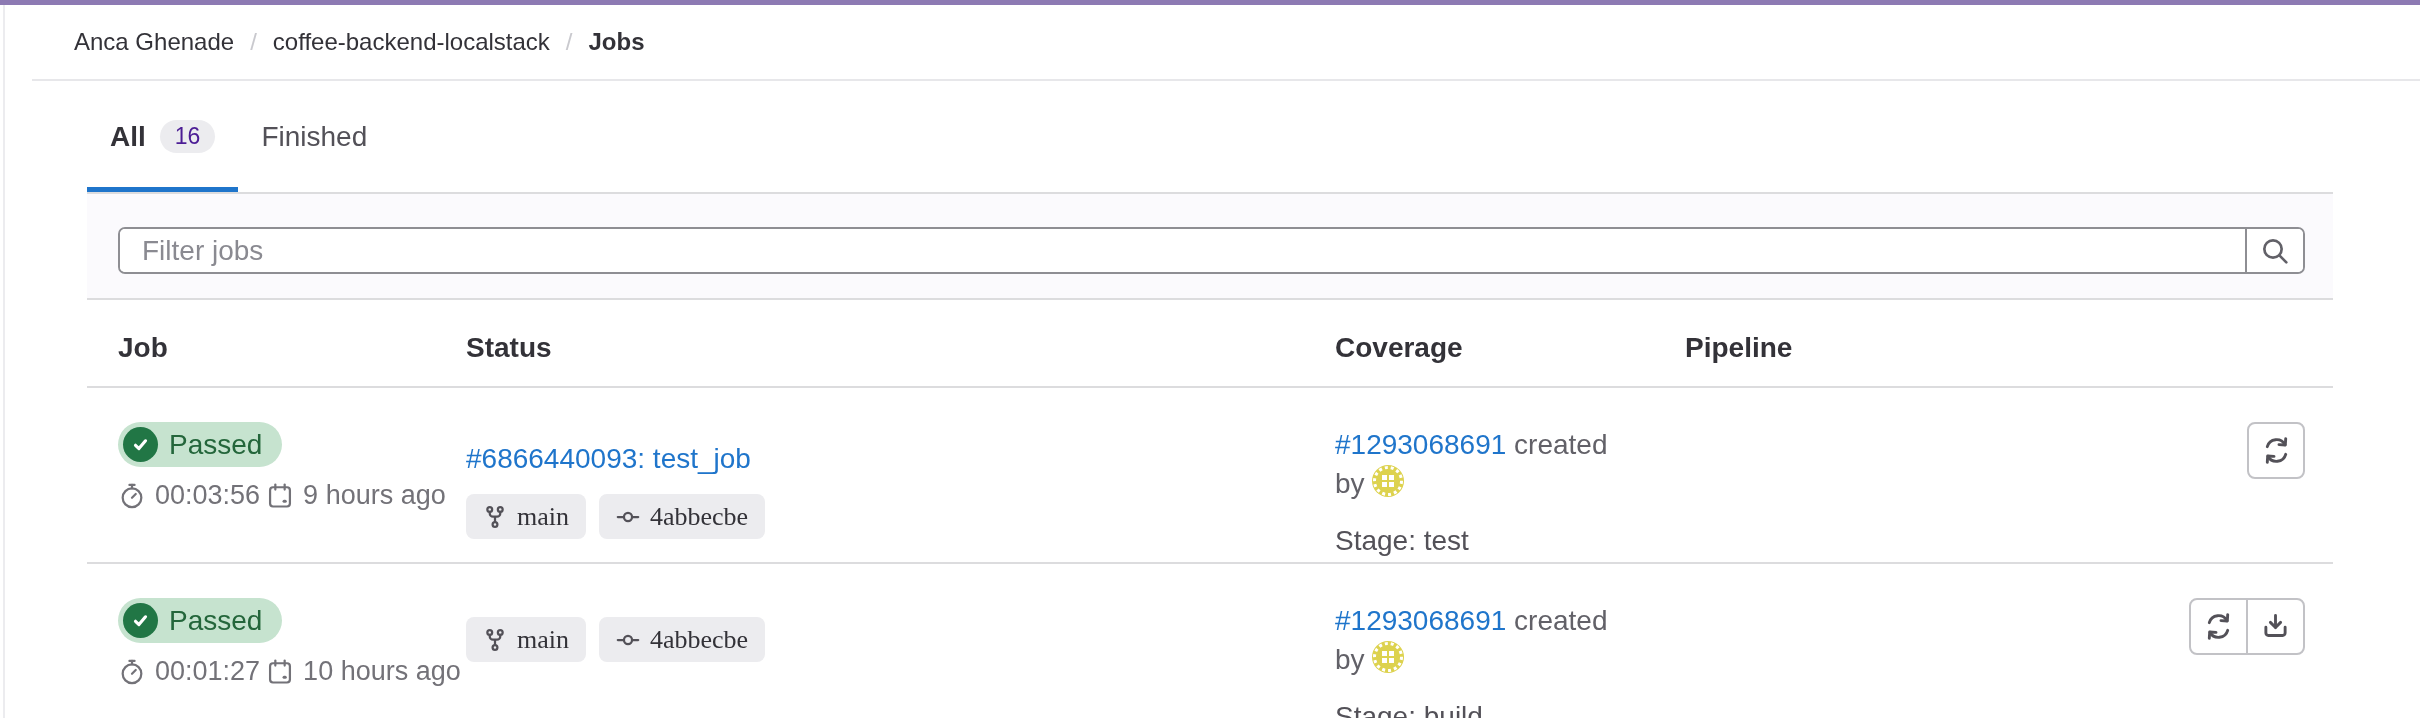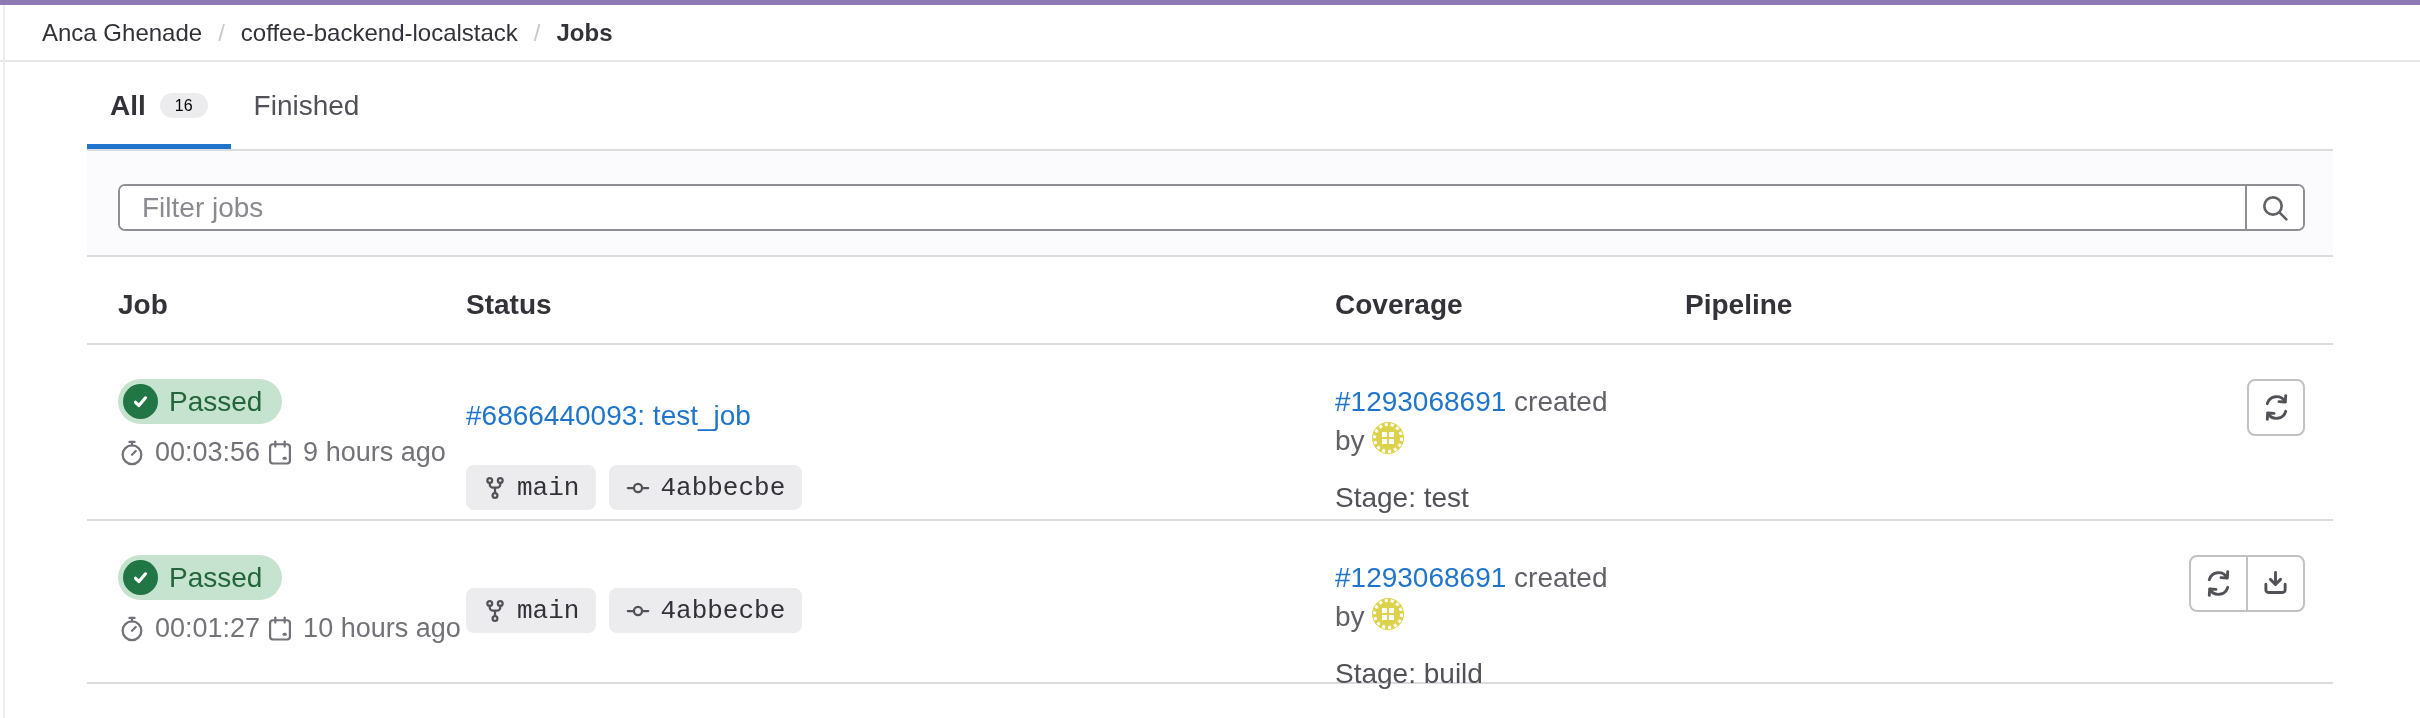--- a/index.html
+++ b/index.html
@@ -2,36 +2,36 @@
 <html style="--accent-bar: #8d7ab3; --link: #1f75cb; --tab-active: #1f75cb; --badge-success-bg: #c6e3cf; --badge-success-icon: #217645; --badge-success-text: #24663b; --pill-bg: #ececef; --border: #dcdcde; --text: #333238; --avatar-yellow: #ddd24e;"><head>
 <meta charset="utf-8">
 <style>
   * { margin:0; padding:0; box-sizing:border-box; }
   html,body { width:2420px; height:718px; background:#fff; overflow:hidden;
     font-family:"Liberation Sans", sans-serif; color:var(--text,#333238); }
   .accent-bar { height:5px; width:100%; background:var(--accent-bar,#8d7ab3); }
   .page-left-edge { position:absolute; left:3px; top:5px; bottom:0; width:2px; background:#ececef; }
 
   
-  .breadcrumb-bar { height:57px; display:flex; align-items:center; padding-left:42px;
-    border-bottom:2px solid #e7e7ea; font-size:24px; }
+  .breadcrumb-bar { height:76px; display:flex; align-items:center; padding-left:42px;
+    border-bottom:2px solid #e7e7ea; font-size:24px;margin-left:32px; }
   .breadcrumb-bar a { color:var(--text,#333238); text-decoration:none; }
   .crumb-sep { color:#c9c9ce; margin:0 16px; font-size:24px; }
   .crumb-current { font-weight:700; }
 
   
   .content { margin-left:87px; width:2246px; }
 
   
-  .tabs { height:89px; display:flex; align-items:stretch; border-bottom:2px solid var(--border,#dcdcde); }
+  .tabs { height:113px; display:flex; align-items:stretch; border-bottom:2px solid var(--border,#dcdcde); }
   .tab { display:flex; align-items:center; gap:14px; padding:0 23px; font-size:28px;
     color:#535158; cursor:pointer; }
   .tab.active { font-weight:700; color:var(--text,#333238);
     box-shadow: inset 0 -5px 0 var(--tab-active,#1f75cb); }
-  .count-badge { background:var(--pill-bg,#ececef); color:#000000; font-size:16px; font-weight:400;
+  .count-badge { background:var(--pill-bg,#ececef); color:#4c1d95; font-size:23px; font-weight:400;
     border-radius:19px; padding:3px 15px; line-height:1.2; }
 
   
   .filter-section { background:#fbfafd; border-bottom:2px solid var(--border,#dcdcde);
     padding:33px 28px 24px 31px; }
   .input-group { display:flex; width:2187px; height:47px; border:2px solid #8e8e93;
     border-radius:7px; background:#fff; overflow:hidden; }
   .input-group input { flex:1; border:none; outline:none; font-size:28px; padding:0 22px;
     font-family:"Liberation Sans", sans-serif; color:var(--text,#333238); }
   .input-group input::placeholder { color:#8a8a91; }
@@ -57,21 +57,21 @@
   .meta { margin-top:13px; display:flex; gap:6px; }
   .meta-line { display:flex; align-items:center; gap:9px; color:#737278; font-size:27px; }
   .meta-line svg { flex:none; }
 
   
   .job-link { display:inline-block; margin-top:21px; font-size:28px;
     color:var(--link,#1f75cb); text-decoration:none; }
   .ref-badges { margin-top:19px; display:flex; gap:13px; }
   .ref-pill { display:inline-flex; align-items:center; gap:10px; height:45px; padding:0 17px;
     background:var(--pill-bg,#ececef); border-radius:8px; text-decoration:none;
-    font-family:Liberation Mono, monospace; font-size:26px; color:var(--text,#333238);margin-top:14px; }
+    font-family:Liberation Serif, serif; font-size:26px; color:var(--text,#333238); }
   .ref-pill svg { color:#535158; }
 
   
   .pipeline-cell { padding-right:46px; font-size:28px; line-height:1.32; color:#626168; }
   .pipeline-link { color:var(--link,#1f75cb); text-decoration:none; }
   .avatar { display:inline-block; vertical-align:middle; margin-left:6px; }
   .stage { margin-top:15px; color:#535158; font-size:28px; }
 
   
   .actions-cell { display:flex; justify-content:flex-end; padding-right:28px; }

